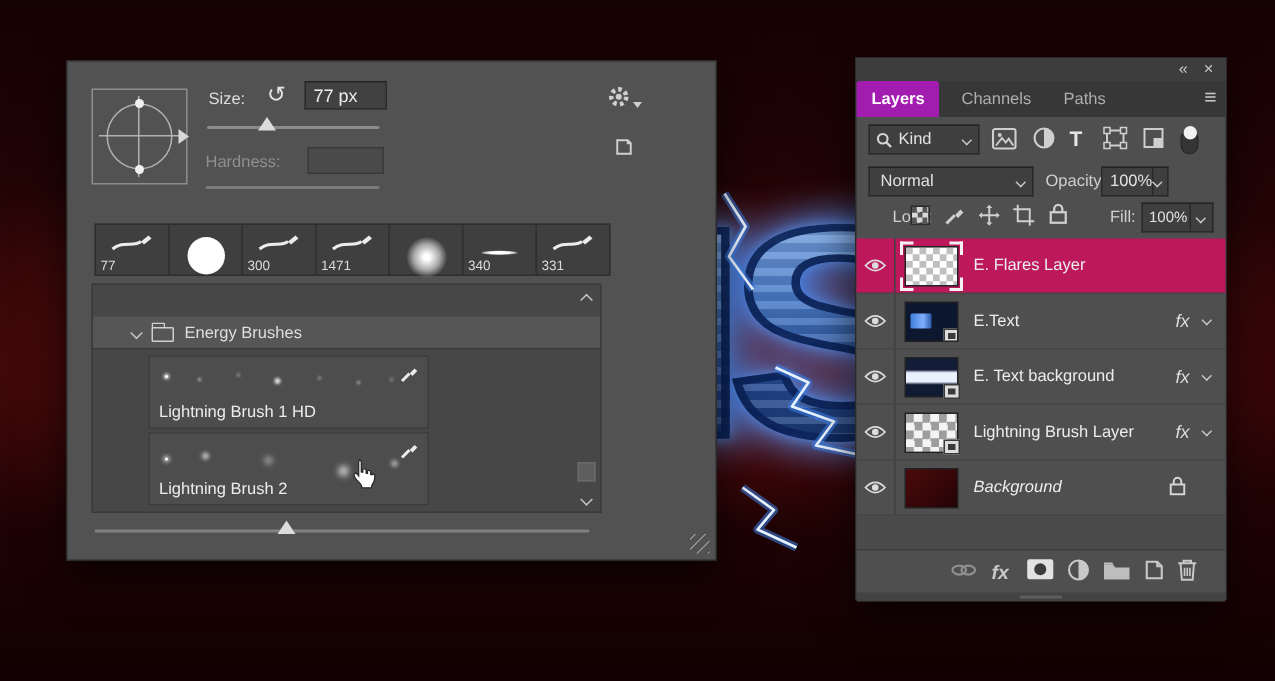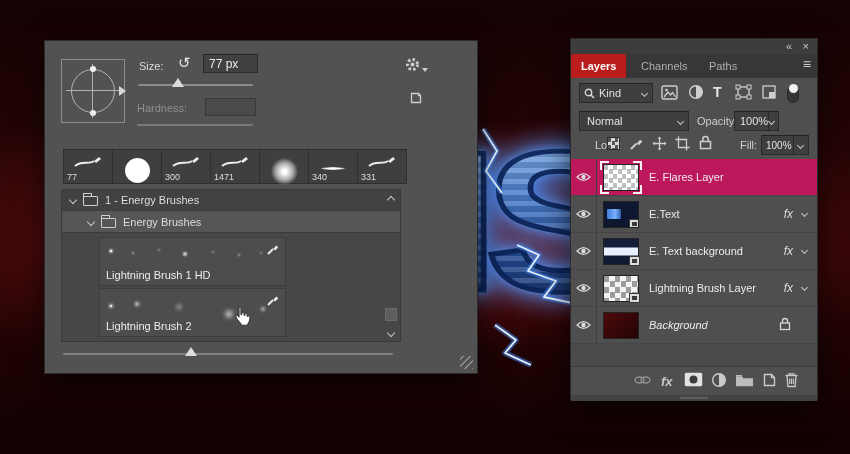--- a/index.html
+++ b/index.html
@@ -82,21 +82,21 @@
   .bslider-thumb { position:absolute; left:140px; top:306px; }
   .grip { position:absolute; right:4px; bottom:4px; width:13px; height:13px;
     background:repeating-linear-gradient(135deg, transparent 0 2px, #8f8f8f 2px 3px, transparent 3px 5px); }
 
   
   #layers-panel { left:570px; top:38px; width:248px; height:362px; background:#4f4f4f; }
   .lp-titlebar { position:absolute; left:0; top:0; width:100%; height:15px; background:#3d3d3d; }
   .lp-titlebar .ico { position:absolute; top:0; color:#c9c9c9; font-size:11px; line-height:15px; background:none; border:none; cursor:pointer; }
   .lp-tabs { position:absolute; left:0; top:15px; width:100%; height:24px; background:#373737; }
   .tab { position:absolute; top:0; height:24px; line-height:24px; padding:0 10px; color:#aeaeae; cursor:pointer; }
-  .tab.active { left:0; background:#b91c1c; color:#ffffff; font-weight:bold; border-radius:2px 2px 0 0; }
+  .tab.active { left:0; background:#a21caf; color:#ffffff; font-weight:bold; border-radius:2px 2px 0 0; }
   .lp-menu { position:absolute; right:6px; top:2px; color:#c9c9c9; font-size:14px; background:none; border:none; cursor:pointer; }
   .combo { position:absolute; background:#3f3f3f; border:1px solid #2a2a2a; border-top-color:#222; display:flex; align-items:center; color:#e2e2e2; cursor:pointer; }
   .combo .chev { margin-left:auto; margin-right:5px; width:5px; height:5px; }
   .combo .seg { margin-left:auto; align-self:stretch; width:15px; border-left:1px solid #2a2a2a; display:flex; align-items:center; justify-content:center; }
   .icobtn { position:absolute; background:none; border:none; cursor:pointer; padding:0; }
   .toggle { position:absolute; width:12px; height:17px; background:#353535; border:1px solid #292929; border-radius:6px; }
   .toggle .knob { position:absolute; left:1px; top:-3px; width:9px; height:9px; border-radius:50%; background:#f2f2f2; }
   .checker12 { width:13px; height:13px; background:repeating-conic-gradient(#d8d8d8 0% 25%, #565656 0% 50%); background-size:7px 7px; border:1px solid #2c2c2c; }
 
   .layer-row { position:absolute; left:0; width:100%; height:37px; border-bottom:1px solid #454545; background:#4f4f4f; cursor:pointer; }
@@ -234,25 +234,20 @@
             <svg width="30" height="15" viewBox="0 0 30 15">
               <path d="M2 12 C9 6,16 11,21 7" stroke="#ececec" stroke-width="2" fill="none"></path>
               <path d="M21 7l5-4 2 2-5 4z" fill="#ececec"></path>
             </svg>
           </span>
         <span class="num">331</span>
       </div>
     </div>
 
     <div class="brush-list">
-      <div class="grp grp1">
-        <span class="chev down"></span>
-        <span class="folder"></span>
-        <span>1 - Energy Brushes</span>
-      </div>
       <div class="grp grp2">
         <span class="chev down"></span>
         <span class="folder"></span>
         <span>Energy Brushes</span>
       </div>
 
       <div class="brush-item" style="top:47px;">
         <span class="dots d1"></span>
         <svg class="brush-ico" width="14" height="14" viewBox="0 0 14 14">
           <path d="M2 12 L7 7" stroke="#ececec" stroke-width="2"></path>

